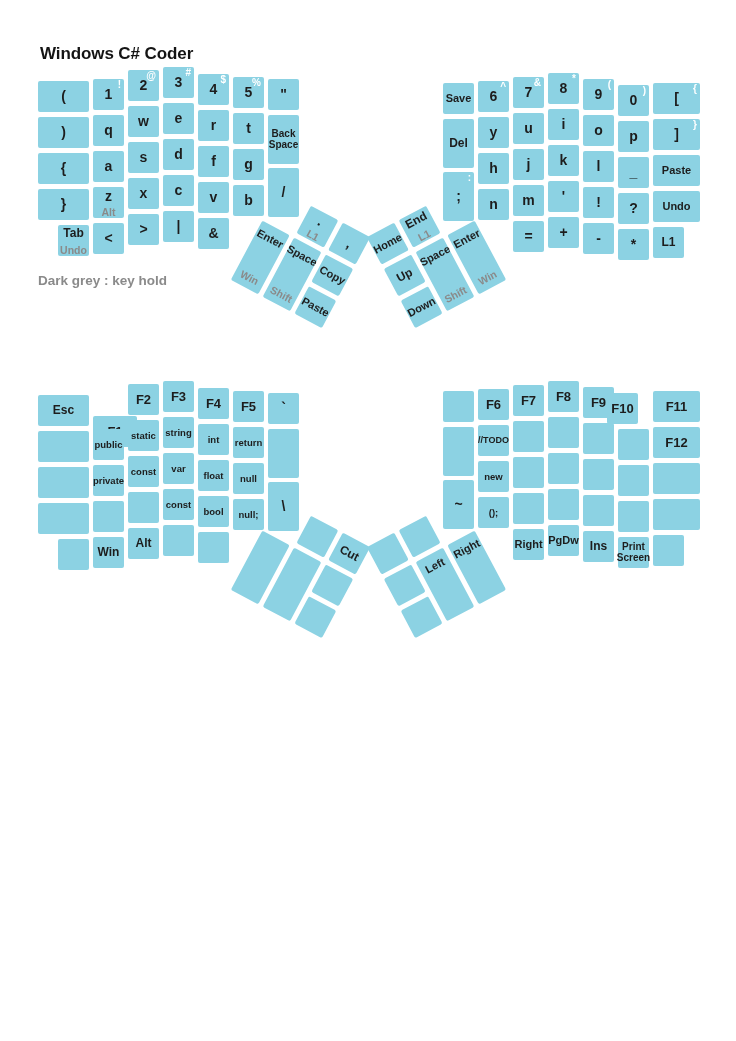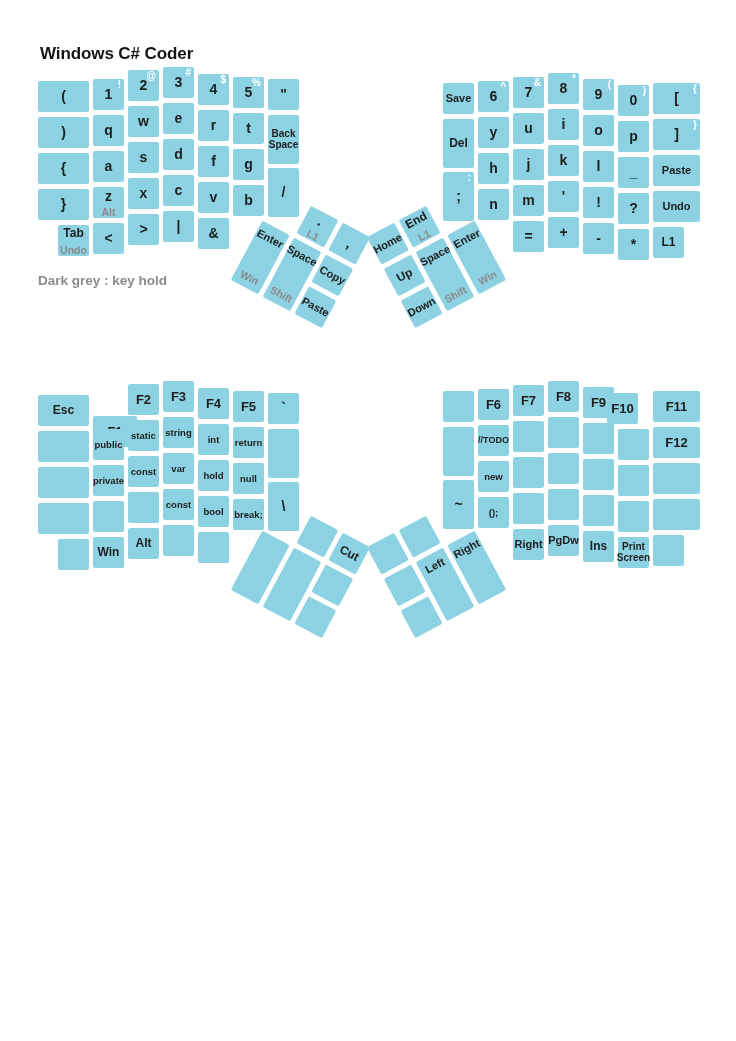--- a/index.html
+++ b/index.html
@@ -342,37 +342,37 @@
         <span class="main" style="font-size: 9.5px;">const</span>
       </div>
       <div class="key" style="left: 163px; top: 525px; width: 31px; height: 31px;"></div>
       <div class="key" style="left: 198px; top: 388px; width: 31px; height: 31px;">
         <span class="main" style="font-size: 13px;">F4</span>
       </div>
       <div class="key" style="left: 198px; top: 424px; width: 31px; height: 31px;">
         <span class="main" style="font-size: 9.5px;">int</span>
       </div>
       <div class="key" style="left: 198px; top: 460px; width: 31px; height: 31px;">
-        <span class="main" style="font-size: 9.5px;">hold</span>
+        <span class="main" style="font-size: 9.5px;">float</span>
       </div>
       <div class="key" style="left: 198px; top: 496px; width: 31px; height: 31px;">
         <span class="main" style="font-size: 9.5px;">bool</span>
       </div>
       <div class="key" style="left: 198px; top: 532px; width: 31px; height: 31px;"></div>
       <div class="key" style="left: 233px; top: 391px; width: 31px; height: 31px;">
         <span class="main" style="font-size: 13px;">F5</span>
       </div>
       <div class="key" style="left: 233px; top: 427px; width: 31px; height: 31px;">
         <span class="main" style="font-size: 9.5px;">return</span>
       </div>
       <div class="key" style="left: 233px; top: 463px; width: 31px; height: 31px;">
         <span class="main" style="font-size: 9.5px;">null</span>
       </div>
       <div class="key" style="left: 233px; top: 499px; width: 31px; height: 31px;">
-        <span class="main" style="font-size: 9.5px;">break;</span>
+        <span class="main" style="font-size: 9.5px;">null;</span>
       </div>
       <div class="key" style="left: 268px; top: 393px; width: 31px; height: 31px;">
         <span class="main" style="font-size: 14px;">`</span>
       </div>
       <div class="key" style="left: 268px; top: 429px; width: 31px; height: 49px;"></div>
       <div class="key" style="left: 268px; top: 482px; width: 31px; height: 49px;">
         <span class="main" style="font-size: 14px;">\</span>
       </div>
       <div class="thumb" style="left: 248.5px; top: 516.5px; transform: rotate(28deg);">
         <div class="key" style="left: 36px; top: 0px; width: 31px; height: 31px;"></div>

